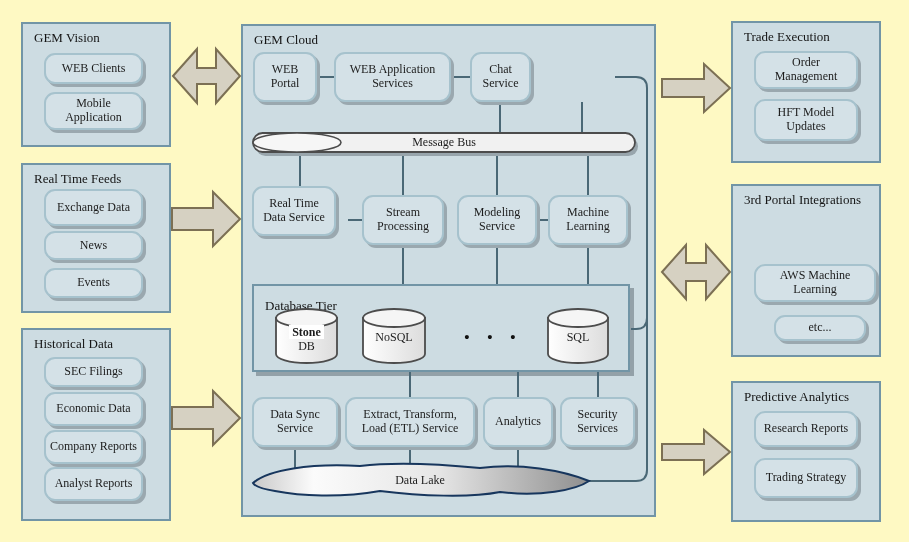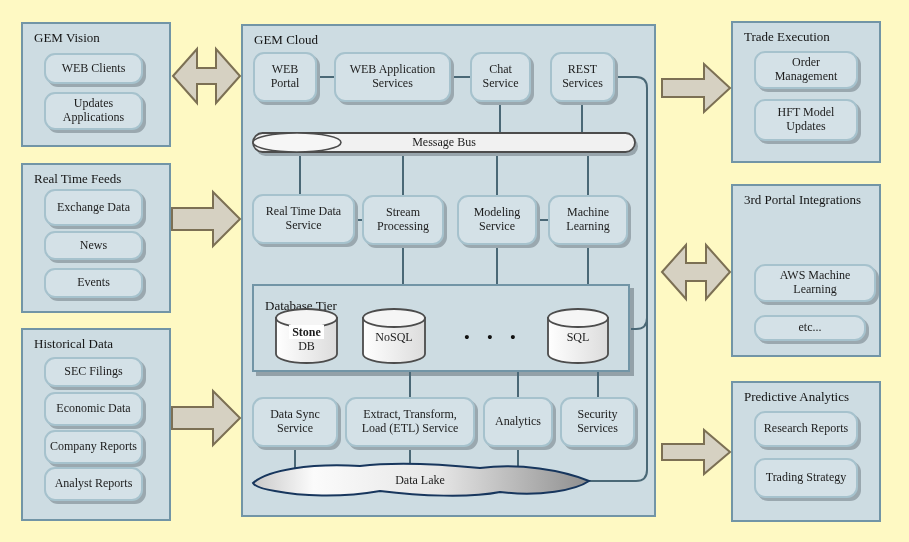--- a/index.html
+++ b/index.html
@@ -110,37 +110,36 @@
       <path d="M548,318 V354 A30,9 0 0 0 608,354 V318 Z" fill="url(#cylg)"></path>
       <ellipse cx="578" cy="318" rx="30" ry="9" fill="#f5f5f5"></ellipse>
     </g>
 
     <path d="M253,483 C268,470 310,463 360,466 C400,461 450,465 480,468 C520,463 562,470 589,481
              C576,490 540,497 500,492 C470,498 420,496 380,491 C340,498 300,496 275,491
              C262,489 255,487 253,483 Z" fill="url(#lakeg)" stroke="#17365d" stroke-width="2"></path>
   </svg>
 
   <div class="node" style="left:44px;top:53px;width:99px;height:31px">WEB Clients</div>
-  <div class="node" style="left:44px;top:92px;width:99px;height:38px">Updates Applications</div>
+  <div class="node" style="left:44px;top:92px;width:99px;height:38px">Mobile Application</div>
   <div class="node" style="left:44px;top:189px;width:99px;height:37px">Exchange Data</div>
   <div class="node" style="left:44px;top:231px;width:99px;height:29px">News</div>
   <div class="node" style="left:44px;top:268px;width:99px;height:30px">Events</div>
   <div class="node" style="left:44px;top:357px;width:99px;height:30px">SEC Filings</div>
   <div class="node" style="left:44px;top:392px;width:99px;height:34px">Economic Data</div>
   <div class="node" style="left:44px;top:430px;width:99px;height:34px">Company Reports</div>
   <div class="node" style="left:44px;top:467px;width:99px;height:34px">Analyst Reports</div>
 
   <div class="node" style="left:253px;top:52px;width:64px;height:50px">WEB Portal</div>
   <div class="node" style="left:334px;top:52px;width:117px;height:50px">WEB Application Services</div>
   <div class="node" style="left:470px;top:52px;width:61px;height:50px">Chat Service</div>
-  <div class="node" style="left:550px;top:52px;width:65px;height:50px">REST Services</div>
 
   <div class="lbl" style="left:253px;top:132px;width:382px;height:20px">Message Bus</div>
 
-  <div class="node" style="left:252px;top:194px;width:103px;height:50px">Real Time Data Service</div>
+  <div class="node" style="left:252px;top:186px;width:84px;height:50px">Real Time Data Service</div>
   <div class="node" style="left:362px;top:195px;width:82px;height:50px">Stream Processing</div>
   <div class="node" style="left:457px;top:195px;width:80px;height:50px">Modeling Service</div>
   <div class="node" style="left:548px;top:195px;width:80px;height:50px">Machine Learning</div>
 
   <div class="lbl cyl-lbl" style="left:276px;top:318px;width:61px;height:42px">
     <span class="stone-line1">Stone</span>
     <span>DB</span>
   </div>
   <div class="lbl" style="left:363px;top:314px;width:62px;height:46px">NoSQL</div>
   <div class="lbl dots" style="left:445px;top:326px;width:90px;height:22px">• • •</div>
@@ -149,17 +148,17 @@
   <div class="node" style="left:252px;top:397px;width:86px;height:50px">Data Sync Service</div>
   <div class="node" style="left:345px;top:397px;width:130px;height:50px">Extract, Transform, Load (ETL) Service</div>
   <div class="node" style="left:483px;top:397px;width:70px;height:50px">Analytics</div>
   <div class="node" style="left:560px;top:397px;width:75px;height:50px">Security Services</div>
 
   <div class="lbl" style="left:330px;top:471px;width:180px;height:19px">Data Lake</div>
 
   <div class="node" style="left:754px;top:51px;width:104px;height:38px">Order Management</div>
   <div class="node" style="left:754px;top:99px;width:104px;height:42px">HFT Model Updates</div>
   <div class="node" style="left:754px;top:264px;width:122px;height:38px">AWS Machine Learning</div>
-  <div class="node" style="left:754px;top:315px;width:112px;height:26px">etc...</div>
+  <div class="node" style="left:774px;top:315px;width:92px;height:26px">etc...</div>
   <div class="node" style="left:754px;top:411px;width:104px;height:36px">Research Reports</div>
   <div class="node" style="left:754px;top:458px;width:104px;height:40px">Trading Strategy</div>
 
 </div>
 
 </body></html>

